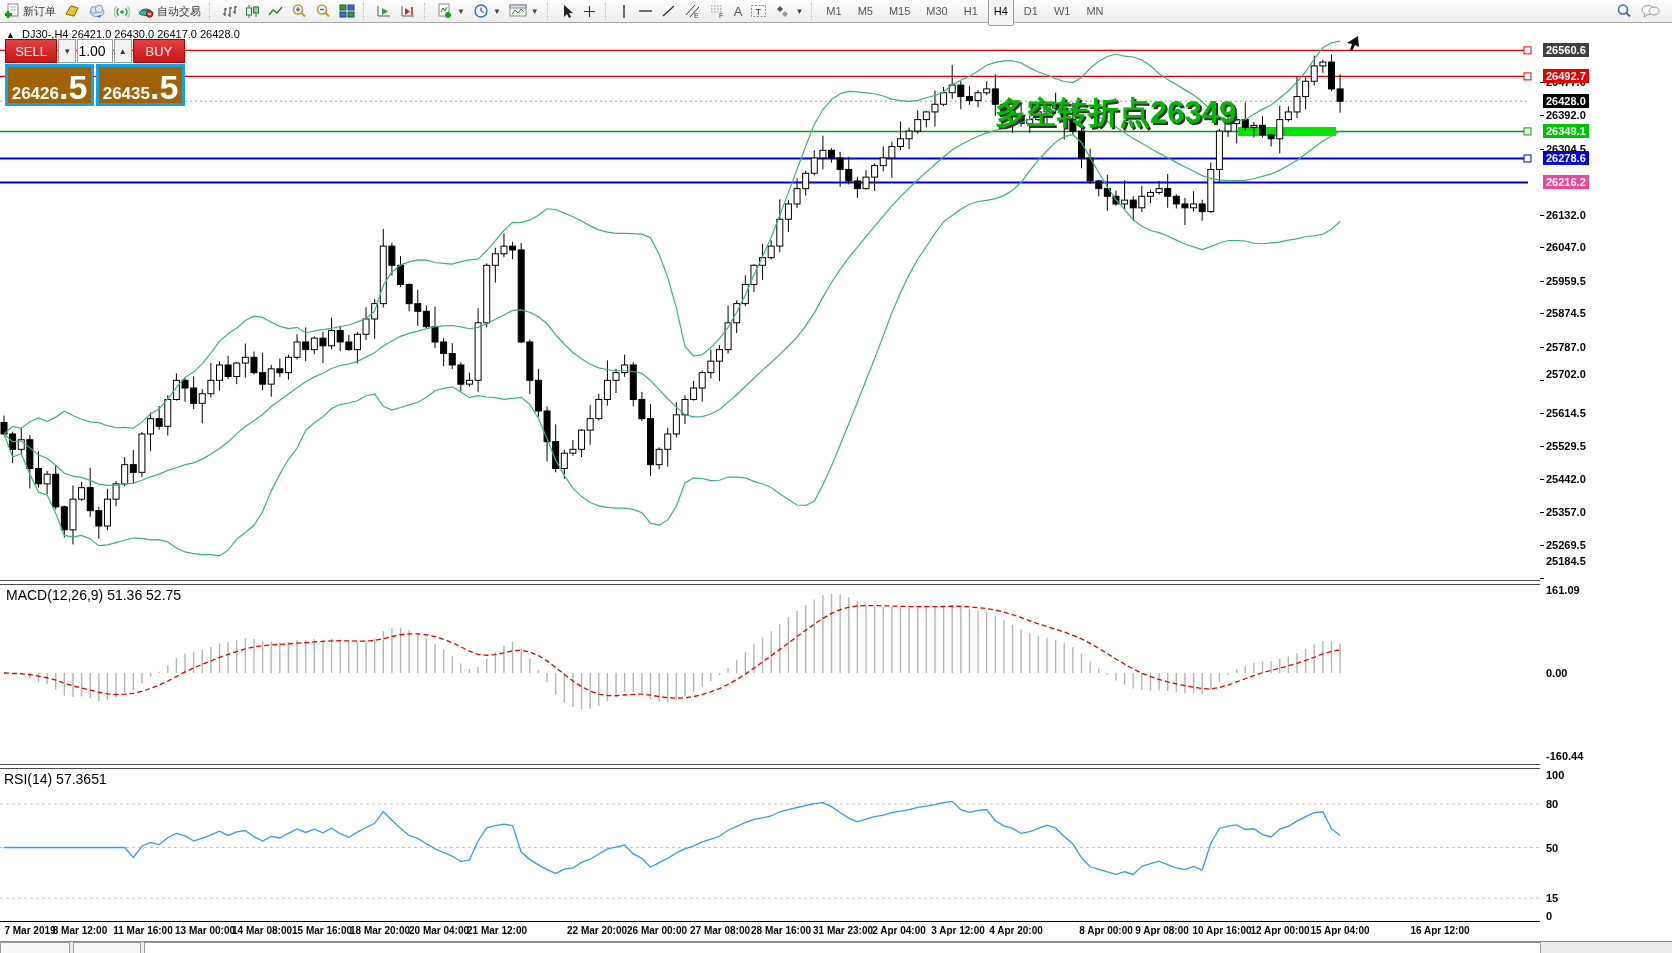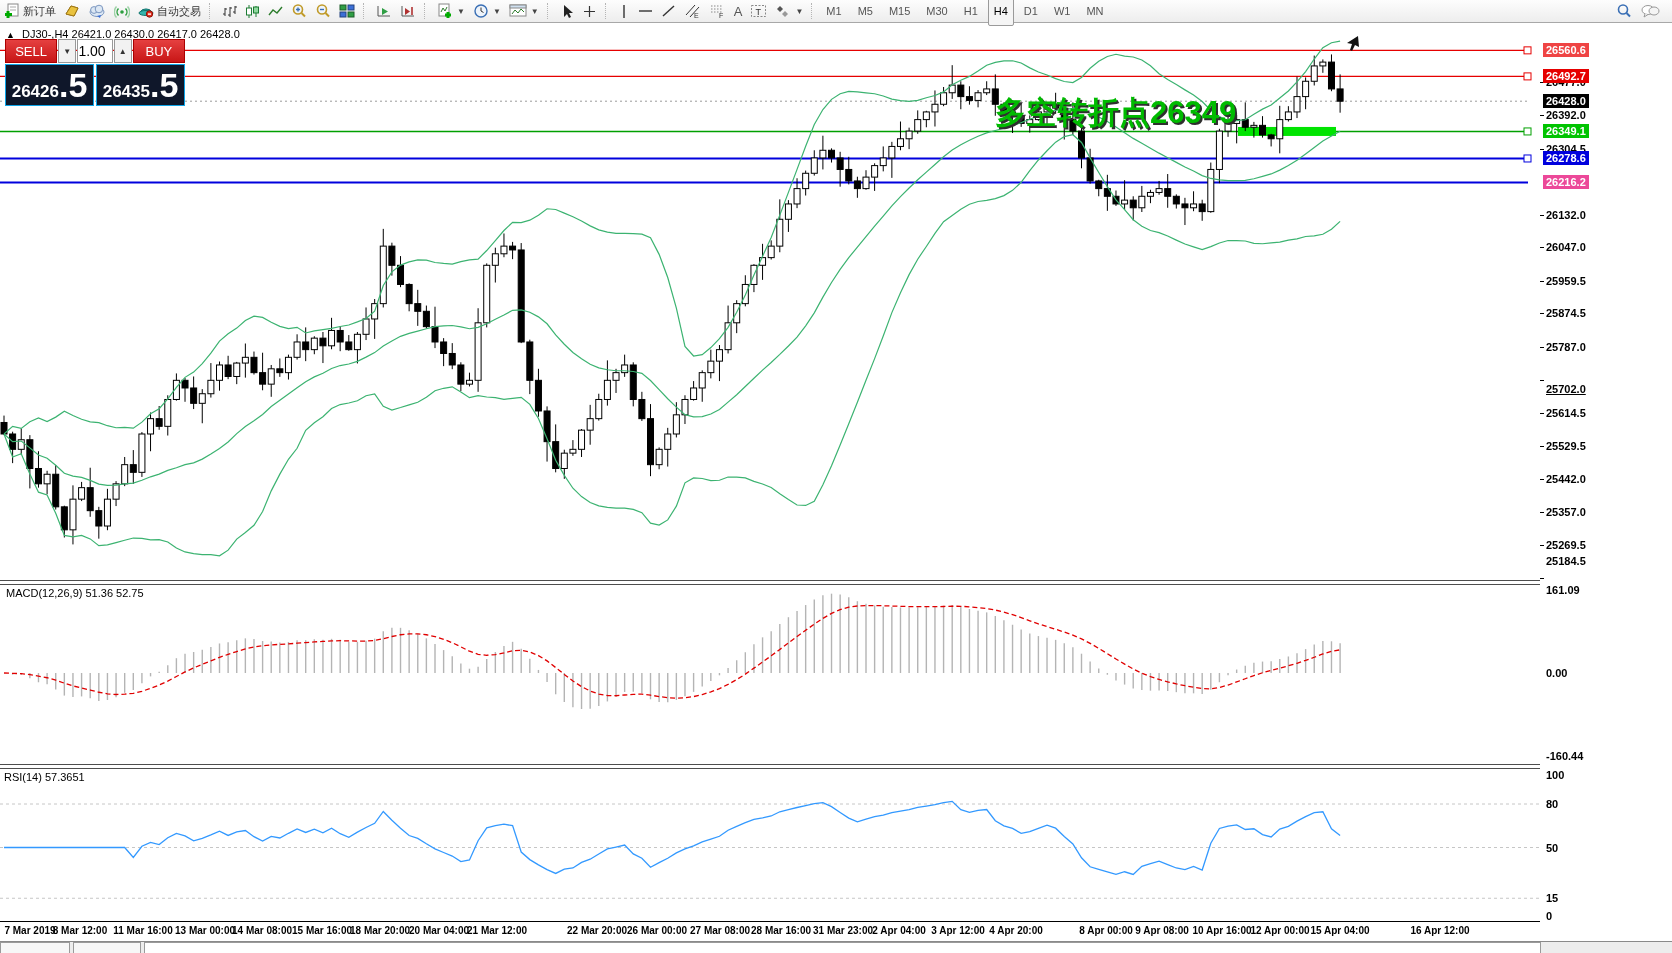--- a/index.html
+++ b/index.html
@@ -11,38 +11,38 @@
   .tbtn{height:20px;display:flex;align-items:center;gap:3px;padding:0 4px;cursor:default}
   .tbtn svg{display:block}
   .caret{font-size:8px;color:#444;margin-left:1px}
   .sep{width:4px;height:16px;border-left:1px dotted #b5b5b5;margin:0 4px}
   .tf{padding:1px 6px;color:#555;font-size:11px}
   .tf.active{background:#f5f5f5;border:1px solid #9a9a9a;border-radius:2px;color:#000;padding:8px 5px}
   #toolbar .spacer{flex:1}
   
   #chart-title{position:absolute;left:6px;top:28px;font-size:11px;color:#000;z-index:30}
   #chart-title .tri{font-size:9px;margin-right:4px}
-  .pane-label{position:absolute;font-size:11px;color:#000;z-index:25}
+  .pane-label{position:absolute;font-size:14px;color:#000;z-index:25}
   .divider{position:absolute;left:0;width:1540px;height:3px;border-top:1px solid #4d4d4d;border-bottom:1px solid #4d4d4d;background:#fff;z-index:20}
   #vaxis-line{position:absolute;left:1540px;top:22px;height:899px;border-left:1px solid #000;z-index:21}
   #price-axis{position:absolute;left:1540px;top:0;width:132px;height:953px;z-index:22;background:#fff;font-size:11px}
   .axis-badge{position:absolute;left:3px;padding:0 3px;height:14px;line-height:14px;color:#fff;font-size:11px;font-weight:bold;white-space:nowrap}
   .axis-tick{position:absolute;left:6px;color:#000;font-size:11px;font-weight:bold;white-space:nowrap}
   .tickmark{position:absolute;left:0;width:4px;border-top:1px solid #000}
   #date-axis{position:absolute;left:0;top:923px;width:1540px;height:16px;font-size:10px;color:#000;z-index:22;background:#fff}
   .date-lbl{position:absolute;top:2px;transform:translateX(-50%);white-space:nowrap;font-weight:bold}
   svg.pane{position:absolute;left:0;z-index:5}
   
   #trade-panel{position:absolute;left:5px;top:39px;width:180px;z-index:40;font-family:"Liberation Sans",sans-serif}
   #tp-row1{display:flex;height:24px;gap:1px}
   .tp-btn{background:linear-gradient(#e54040,#c81616);color:#fff;font-size:13px;display:flex;align-items:center;justify-content:center;width:56px;border:1px solid #a00}
   .tp-spin{width:18px;background:#f2f2f2;border:1px solid #999;display:flex;align-items:center;justify-content:center;font-size:8px;color:#333}
   #tp-vol{flex:1;background:#fff;border:1px solid #999;display:flex;align-items:center;justify-content:flex-end;padding-right:6px;font-size:14px;color:#000}
   #tp-row2{display:flex;gap:2px;margin-top:1px;height:42px}
-  .tp-price{flex:1;background:#0f172a;color:#fff;display:flex;align-items:baseline;justify-content:center;border:1px solid #0ea5e9}
+  .tp-price{flex:1;background:#a16207;color:#fff;display:flex;align-items:baseline;justify-content:center;border:3px solid #0ea5e9}
   .tp-price .main{font-size:17px;font-weight:bold;margin-top:14px}
   .tp-price .frac{font-size:34px;font-weight:bold;line-height:40px}
   
   #annotation{position:absolute;left:995px;top:92px;font-size:31px;font-weight:bold;color:#00bb00;
               text-shadow:2px 2px 0 #2f2f2f;letter-spacing:0;z-index:30;white-space:nowrap}
   #cursor-arrow{position:absolute;left:1346px;top:36px;z-index:31}
   
   #bottom-strip{position:absolute;left:0;top:941px;width:1672px;height:12px;background:#ededed;border-top:1px solid #8a8a8a;z-index:40;display:flex}
   .btab{height:12px;border:1px solid #9a9a9a;border-bottom:none;background:#f7f7f7;margin-right:3px}
 </style>
@@ -803,34 +803,34 @@
     <div class="axis-tick" style="top: 208.684px;">26132.0</div>
     <div class="tickmark" style="top: 247.273px;"></div>
     <div class="axis-tick" style="top: 241.273px;">26047.0</div>
     <div class="tickmark" style="top: 280.82px;"></div>
     <div class="axis-tick" style="top: 274.82px;">25959.5</div>
     <div class="tickmark" style="top: 313.409px;"></div>
     <div class="axis-tick" style="top: 307.409px;">25874.5</div>
     <div class="tickmark" style="top: 346.957px;"></div>
     <div class="axis-tick" style="top: 340.957px;">25787.0</div>
     <div class="tickmark" style="top: 379.546px;"></div>
-    <div class="axis-tick" style="top: 383px; text-decoration: underline;">25702.0</div>
+    <div class="axis-tick" style="top: 368px;">25702.0</div>
     <div class="tickmark" style="top: 413.094px;"></div>
     <div class="axis-tick" style="top: 407.094px;">25614.5</div>
     <div class="tickmark" style="top: 445.683px;"></div>
     <div class="axis-tick" style="top: 439.683px;">25529.5</div>
     <div class="tickmark" style="top: 479.23px;"></div>
     <div class="axis-tick" style="top: 473.23px;">25442.0</div>
     <div class="tickmark" style="top: 511.819px;"></div>
     <div class="axis-tick" style="top: 505.819px;">25357.0</div>
     <div class="tickmark" style="top: 545.366px;"></div>
     <div class="axis-tick" style="top: 539.366px;">25269.5</div>
     <div class="tickmark" style="top: 577.956px;"></div>
     <div class="axis-tick" style="top: 555px; text-align: center;">25184.5</div>
-    <div class="axis-badge" style="top: 43.3588px; background: #ef4444;">26560.6</div>
+    <div class="axis-badge" style="top: 43.3588px; background: #404040;">26560.6</div>
     <div class="axis-badge" style="top: 69.3916px; background: rgb(230, 0, 0);">26492.7</div>
     <div class="axis-badge" style="top: 94.1976px; background: rgb(0, 0, 0);">26428.0</div>
     <div class="axis-badge" style="top: 124.448px; background: rgb(0, 196, 0);">26349.1</div>
     <div class="axis-badge" style="top: 151.478px; background: rgb(0, 0, 221);">26278.6</div>
     <div class="axis-badge" style="top: 175.402px; background: #ec4899;">26216.2</div>
     <div class="axis-tick" style="top: 584.039px;">161.09</div>
     <div class="axis-tick" style="top: 667px;">0.00</div>
     <div class="axis-tick" style="top: 749.627px;">-160.44</div>
     <div class="axis-tick" style="top: 769px;">100</div>
     <div class="axis-tick" style="top: 798px;">80</div>

